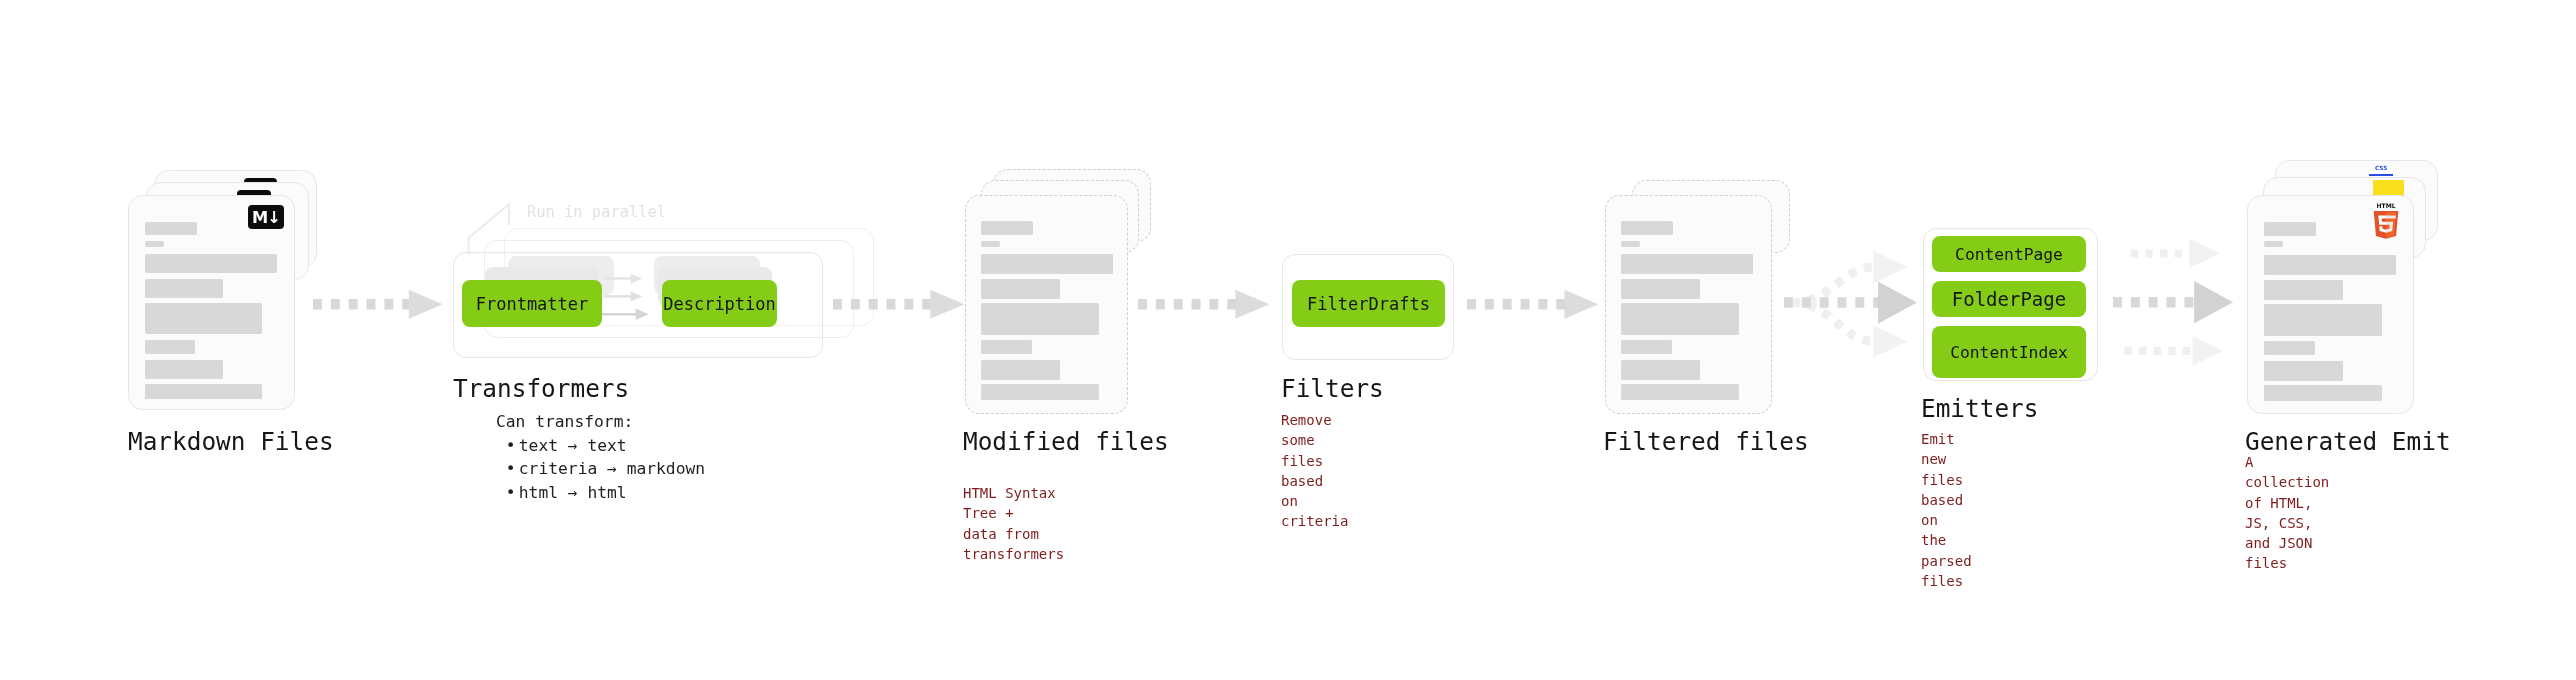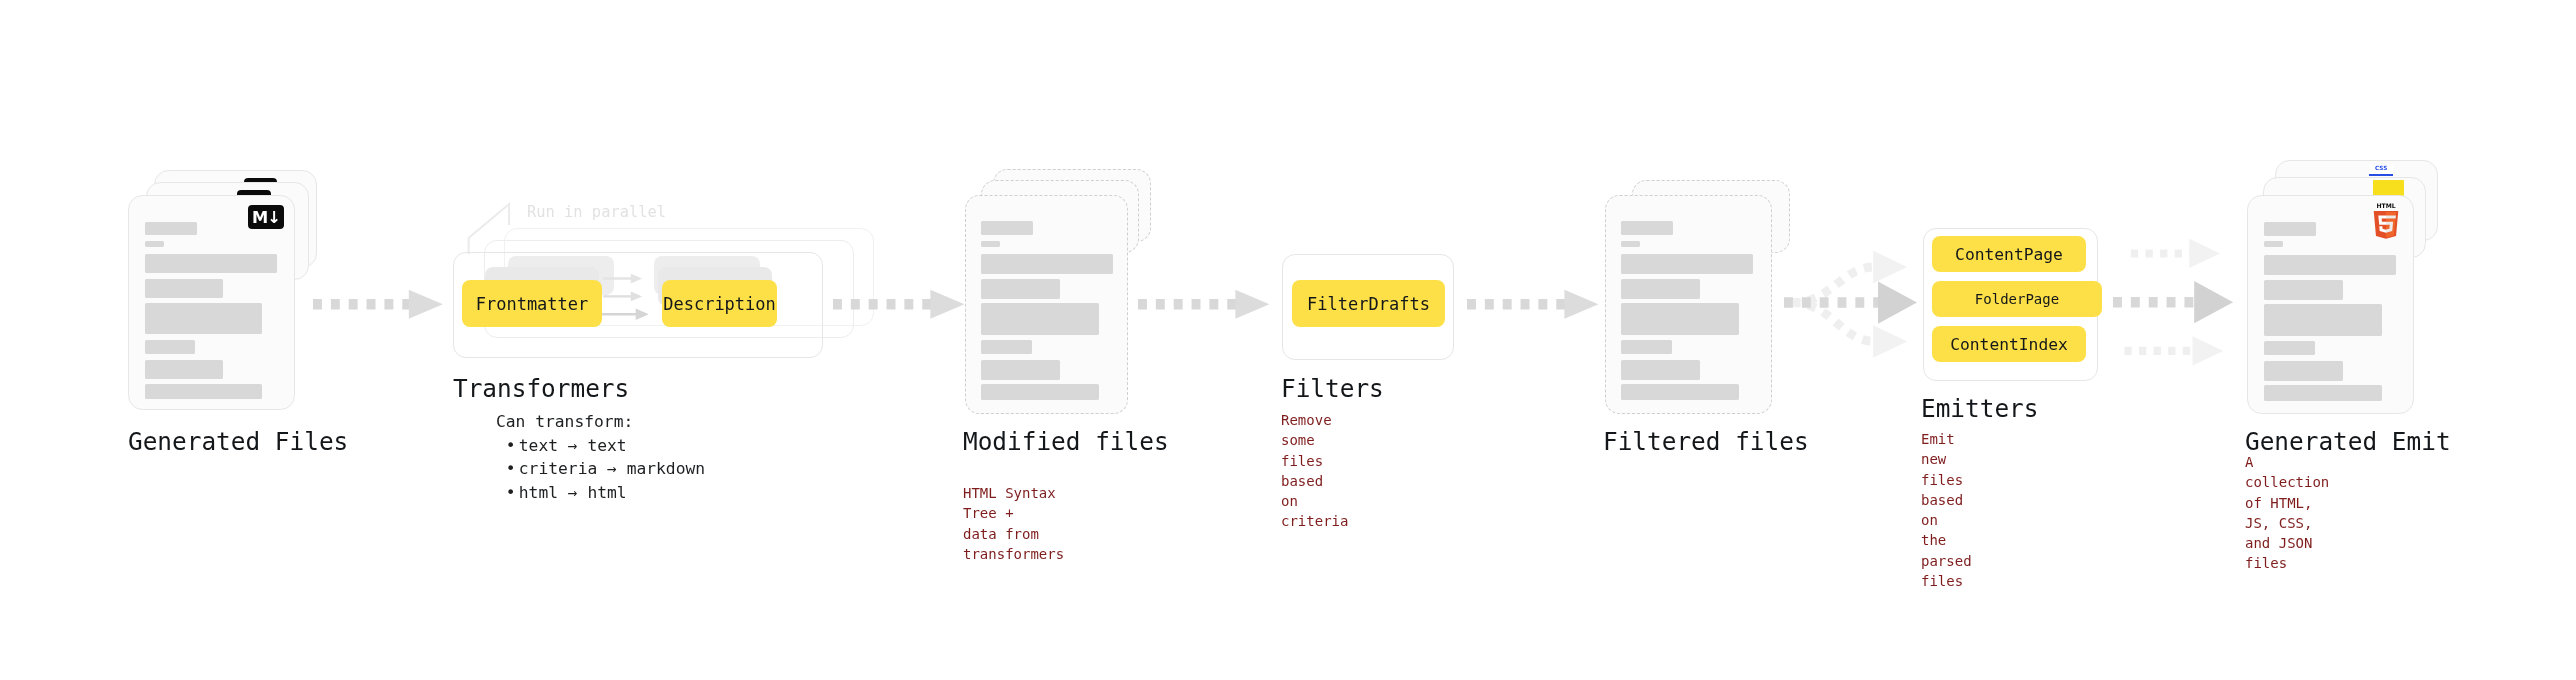--- a/index.html
+++ b/index.html
@@ -42,21 +42,21 @@
     font-family:"DejaVu Sans","Liberation Sans",sans-serif;
   }
 
   
   .groupbox{
     position:absolute;box-sizing:border-box;
     border:1.6px solid #e6e6e6;border-radius:13px;background:transparent;
   }
   .chip{
     position:absolute;box-sizing:border-box;
-    background:#fde047;border-radius:8.1px;
+    background:#84cc16;border-radius:8.1px;
     display:flex;align-items:center;justify-content:center;
     font-size:17px;color:#14171a;white-space:nowrap;
     font-family:"DejaVu Sans Mono","Liberation Mono",monospace;
   }
   .chip.ghost{background:#e9e9e9;color:transparent;}
   .chip.ghost2{background:#ededed;color:transparent;}
 
   
   .title{
     position:absolute;font-size:24.4px;color:#14171a;white-space:nowrap;
@@ -107,21 +107,21 @@
     <div class="skel" style="left:145px;top:222px;width:52px;height:13px;"></div>
     <div class="skel" style="left:145px;top:241px;width:18.7px;height:5.7px;"></div>
     <div class="skel" style="left:145px;top:254px;width:132px;height:18.7px;"></div>
     <div class="skel" style="left:145px;top:279px;width:78px;height:18.7px;"></div>
     <div class="skel" style="left:145px;top:303px;width:117px;height:31px;"></div>
     <div class="skel" style="left:145px;top:340px;width:50px;height:14px;"></div>
     <div class="skel" style="left:145px;top:360px;width:78px;height:18.7px;"></div>
     <div class="skel" style="left:145px;top:384px;width:117px;height:15.4px;"></div>
   </div>
 
-  <div class="title" style="left:128px;top:427px;">Generated Files</div>
+  <div class="title" style="left:128px;top:427px;">Markdown Files</div>
 </div>
 
 <svg class="conn" style="left:313px;top:288px;" width="138" height="32.5" viewBox="0 0 170 40">
   <line x1="0" y1="20" x2="120" y2="20" stroke="#d8d8d8" stroke-width="13" stroke-dasharray="11 11"></line>
   <polygon points="118,2 160,20 118,38" fill="#dcdcdc"></polygon>
 </svg>
 
 <div class="stage">
 
   <svg class="conn" style="left:467px;top:199px;" width="89" height="57" viewBox="0 0 110 70">
@@ -236,24 +236,24 @@
   <line x1="0" y1="92" x2="118" y2="92" stroke="#d8d8d8" stroke-width="13" stroke-dasharray="11 11"></line>
   <polygon points="116,66 164,92 116,118" fill="#d2d2d2"></polygon>
 </svg>
 
 <div class="stage">
   <div class="groupbox" style="left:1923px;top:228px;width:175px;height:153px;"></div>
 
   <div class="chip" style="left:1932px;top:236px;width:154px;height:36px;font-size:16.3px;">
     <span>ContentPage</span>
   </div>
-  <div class="chip" style="left:1932px;top:281px;width:170px;height:36px;font-size:14px;">
+  <div class="chip" style="left:1932px;top:281px;width:154px;height:36px;font-size:19px;">
     <span>FolderPage</span>
   </div>
-  <div class="chip" style="left:1932px;top:326px;width:154px;height:36px;font-size:16.3px;">
+  <div class="chip" style="left:1932px;top:326px;width:154px;height:52px;font-size:16.3px;">
     <span>ContentIndex</span>
   </div>
 
   <div class="title" style="left:1921px;top:394px;">Emitters</div>
   <div class="desc" style="left:1921px;top:429px;">Emit new files based on
 the parsed files</div>
 </div>
 
 <svg class="conn" style="left:2113px;top:234px;" width="138" height="138" viewBox="0 0 170 170">
   <line x1="22" y1="24" x2="96" y2="24" stroke="#efefef" stroke-width="10" stroke-dasharray="9 9"></line>

